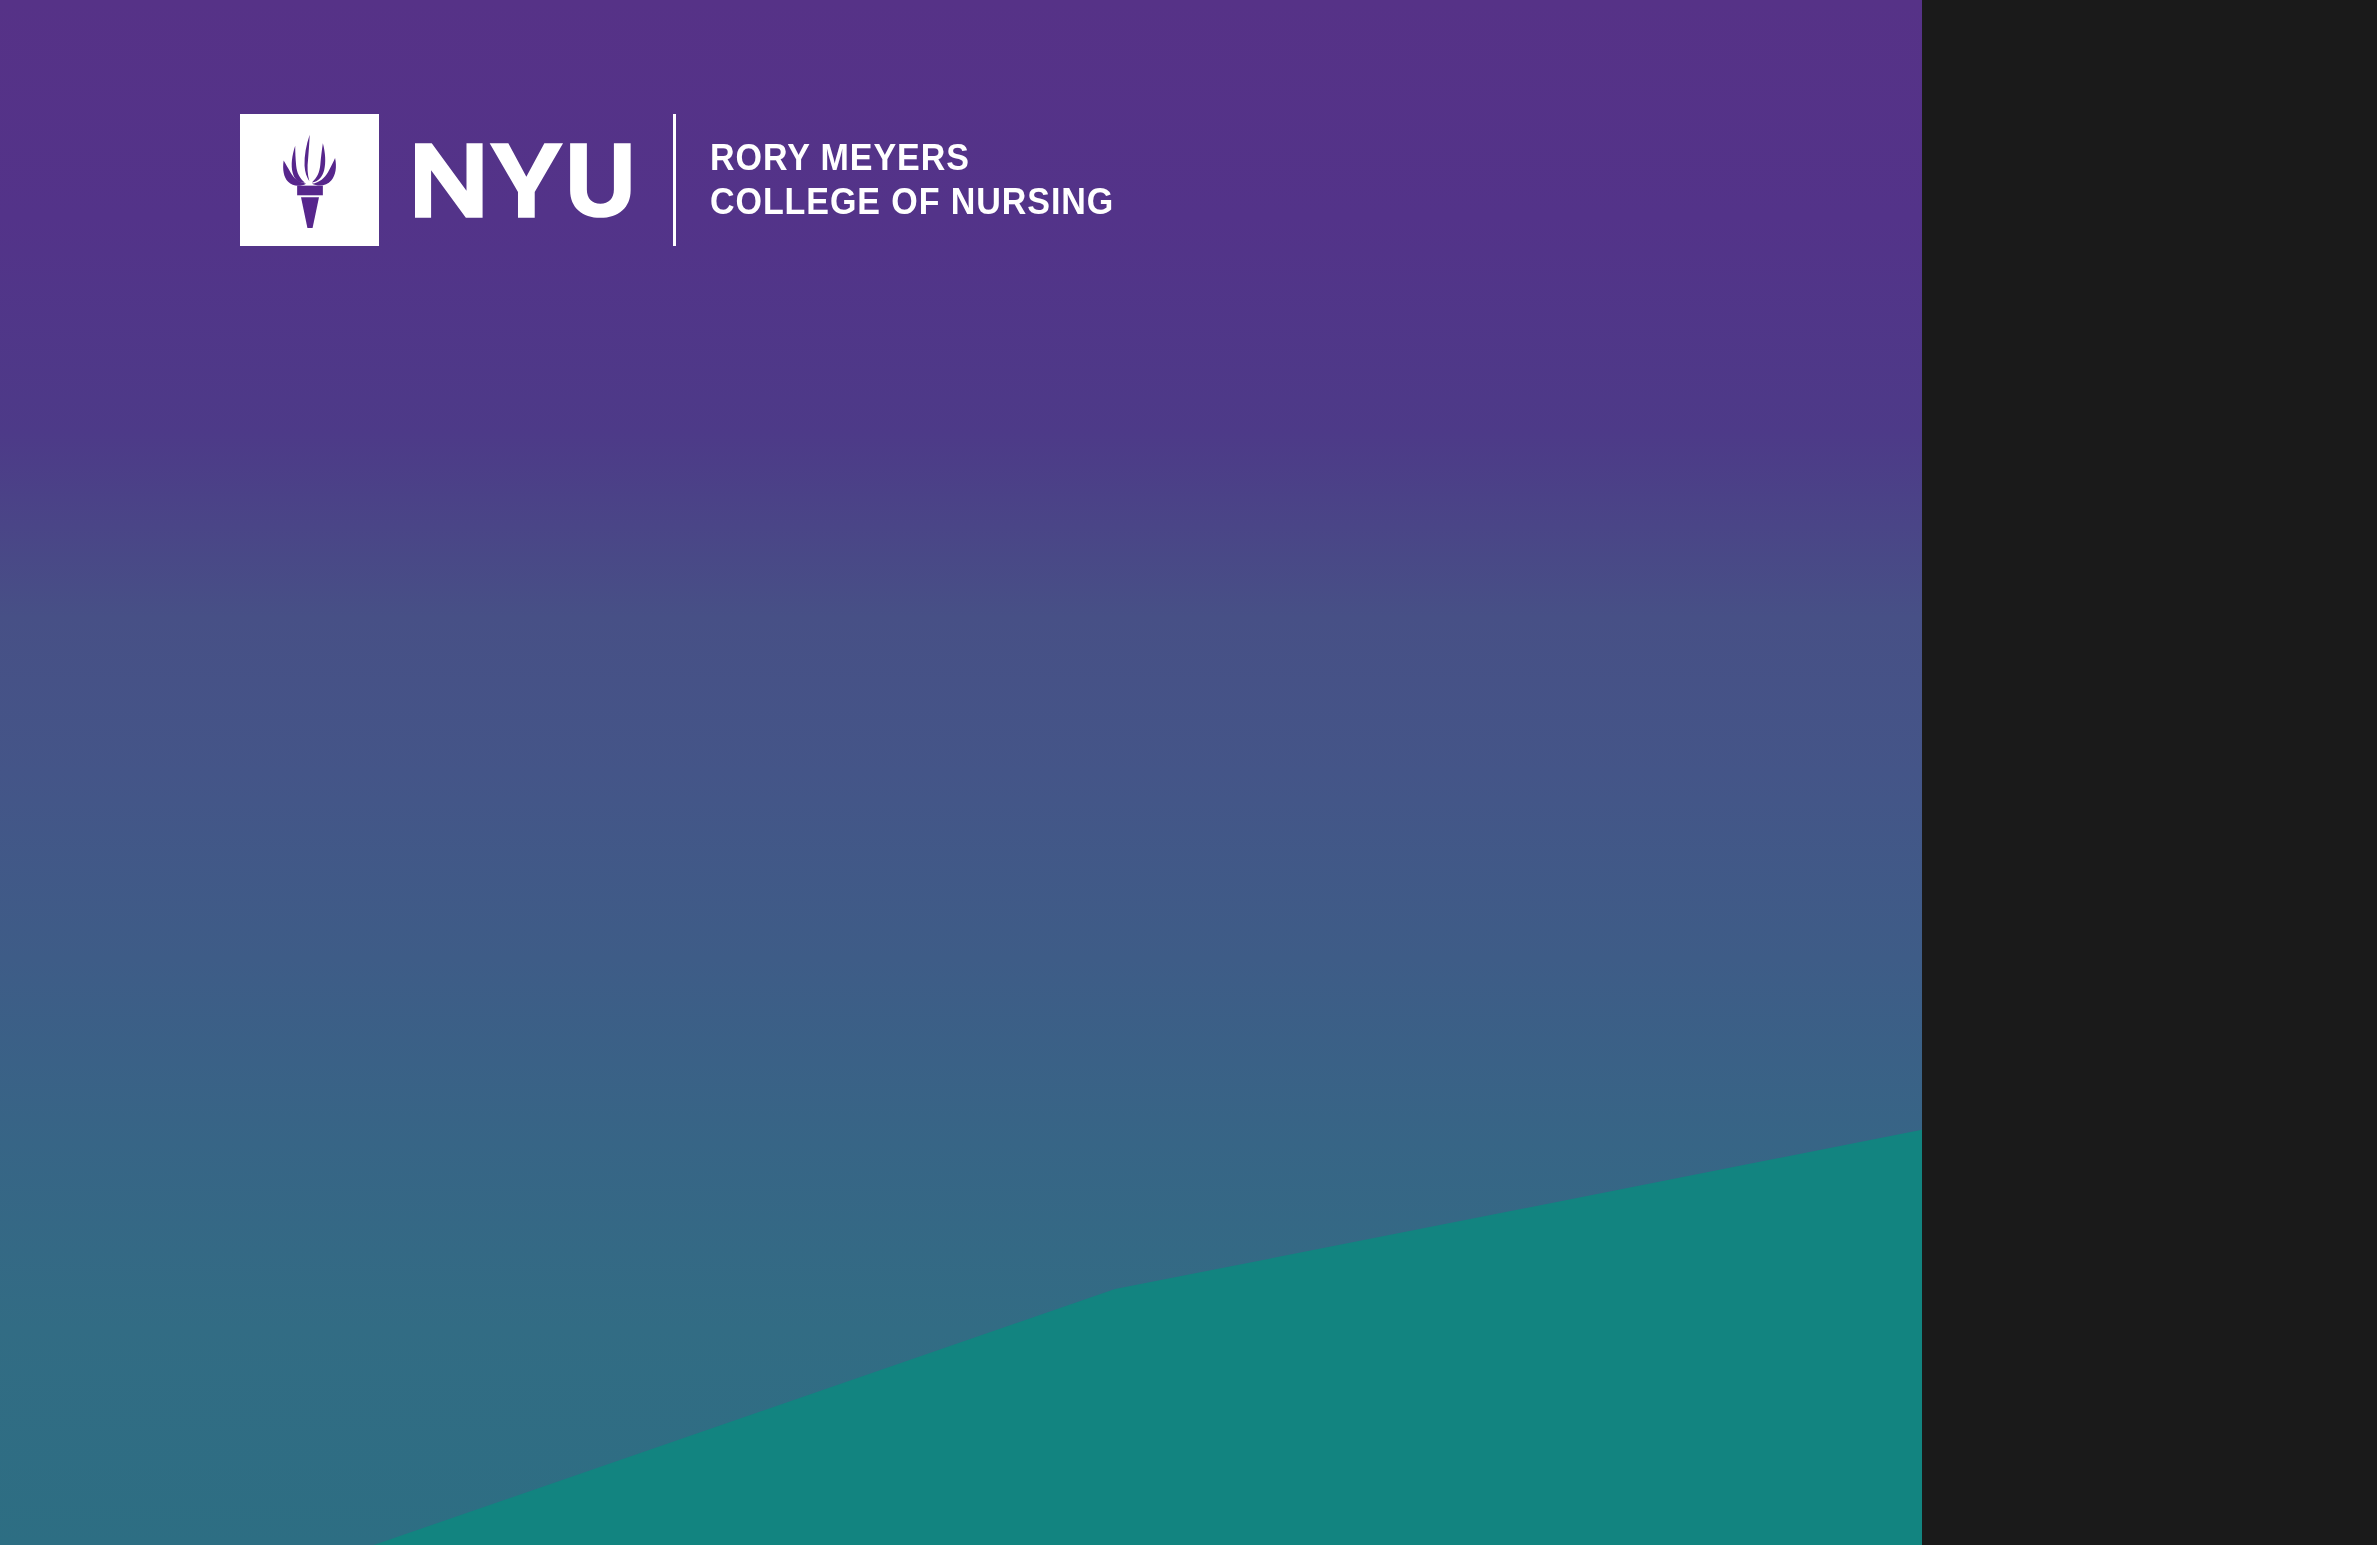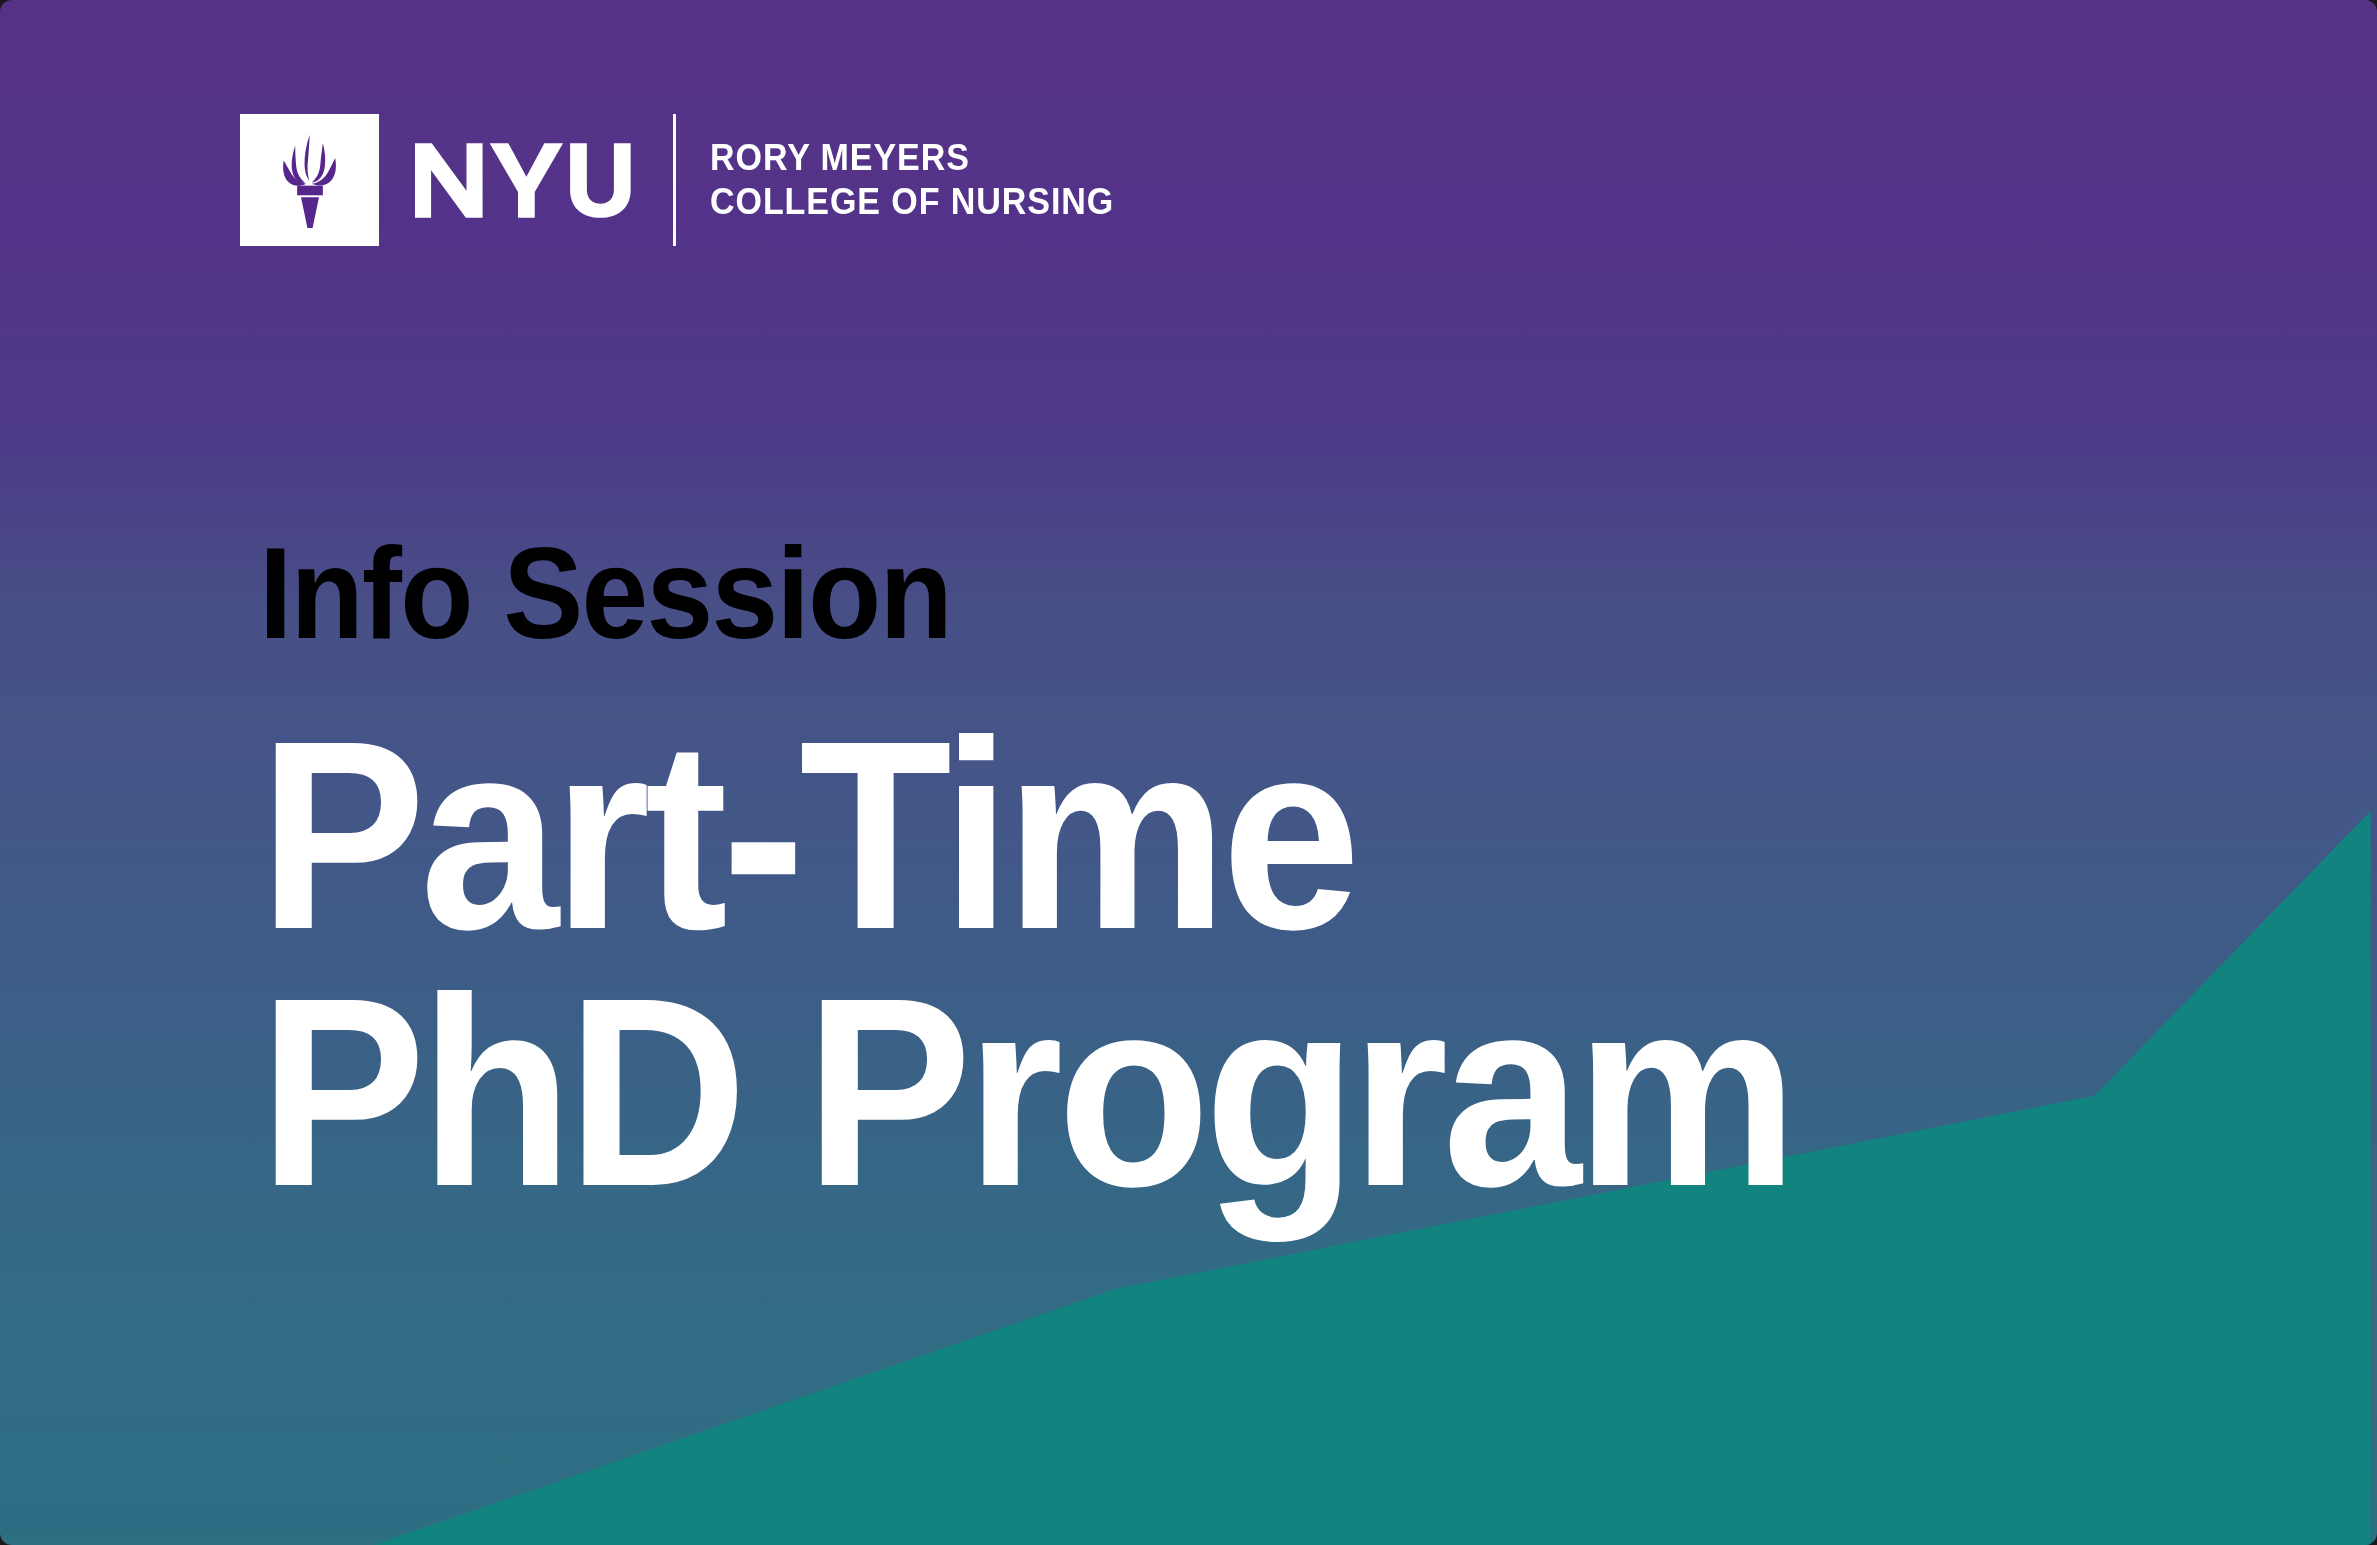--- a/index.html
+++ b/index.html
@@ -2,35 +2,34 @@
 <html style="font-size:10.3px"><head>
 <meta charset="utf-8">
 <style>
   html, body {
     margin: 0;
     padding: 0;
     background: #1a1a1a;
   }
   #canvas {
     position: relative;
-    width: 2377px;
+    width: 1922px;
     height: 1545px;
     overflow: hidden;
     font-family: "Liberation Sans", sans-serif;
     background: linear-gradient(to bottom,
         #563287 0%,
         #533389 14%,
         #4d3a88 28%,
         #475086 40%,
         #445588 50%,
         #3e5c87 62%,
         #376586 74%,
         #326c84 86%,
         #2d6e83 100%);
-    border-radius: 12px;
   }
 
   
   #teal-shape {
     position: absolute;
     left: 0; top: 0;
     width: 2377px;
     height: 1545px;
     pointer-events: none;
   }
@@ -162,22 +161,15 @@
     </div>
 
     <div id="logo-divider"></div>
 
     <div id="school-name">
       <div class="school-line">RORY MEYERS</div>
       <div class="school-line">COLLEGE OF NURSING</div>
     </div>
   </div>
 
-  <div id="headline-block">
-    <div id="eyebrow">Info Session</div>
-    <div id="headline">
-      <span class="headline-line">Part-Time</span>
-      <span class="headline-line">PhD Program</span>
-    </div>
-  </div>
 
 </div>
 
 
 </body></html>

